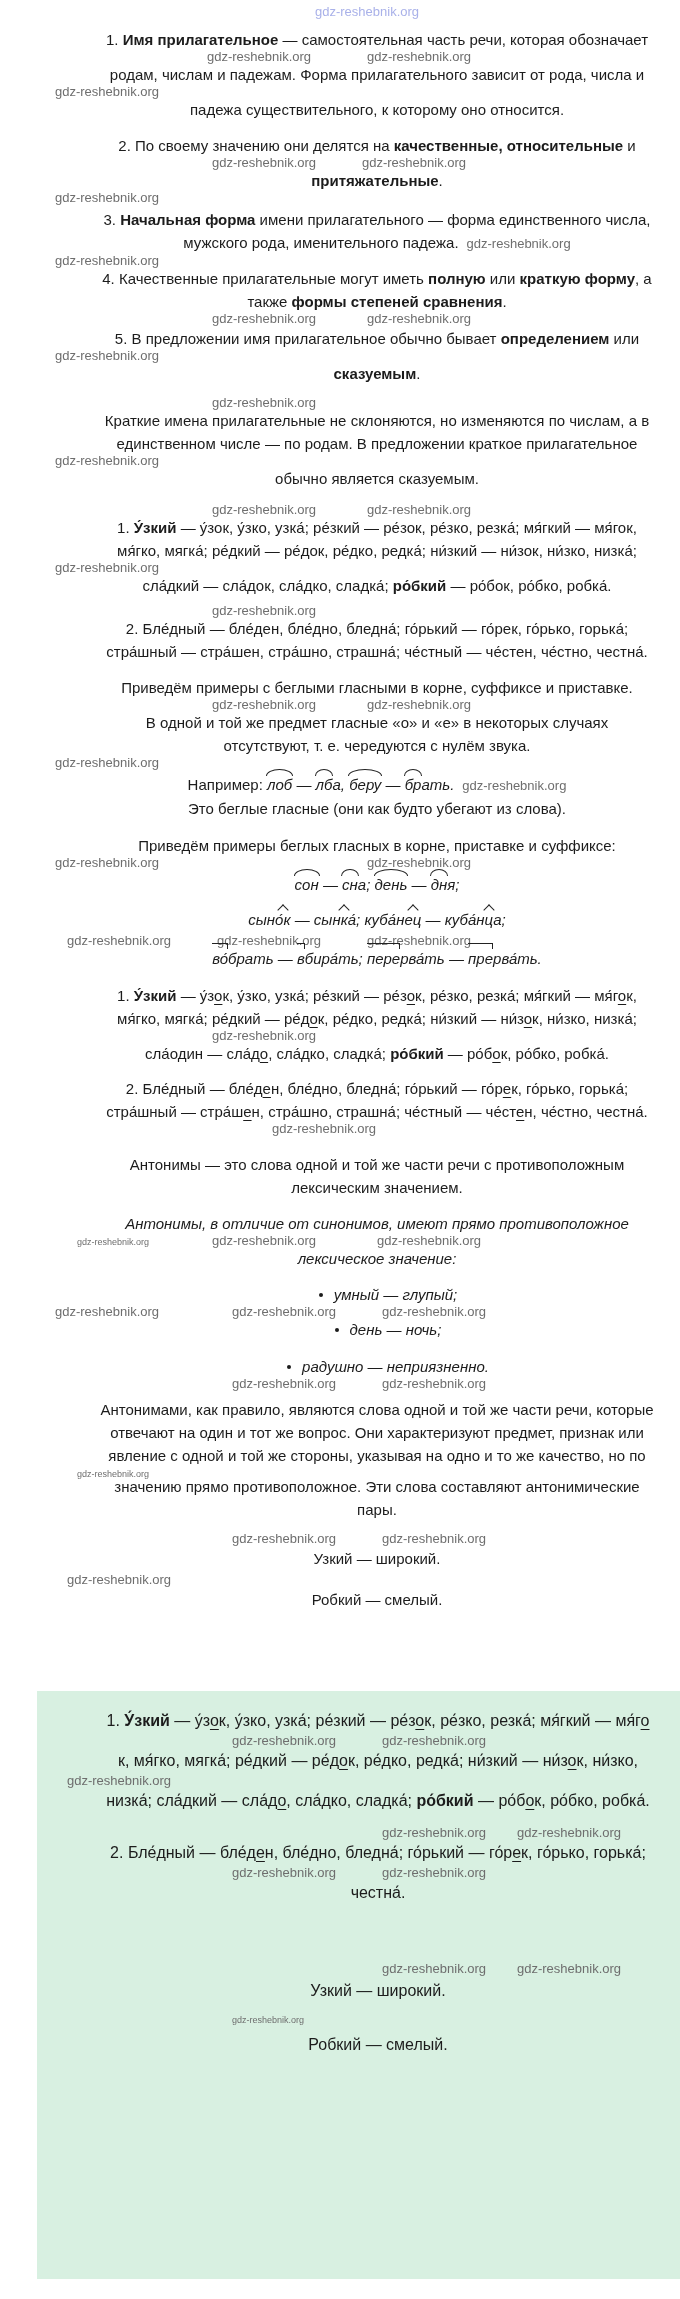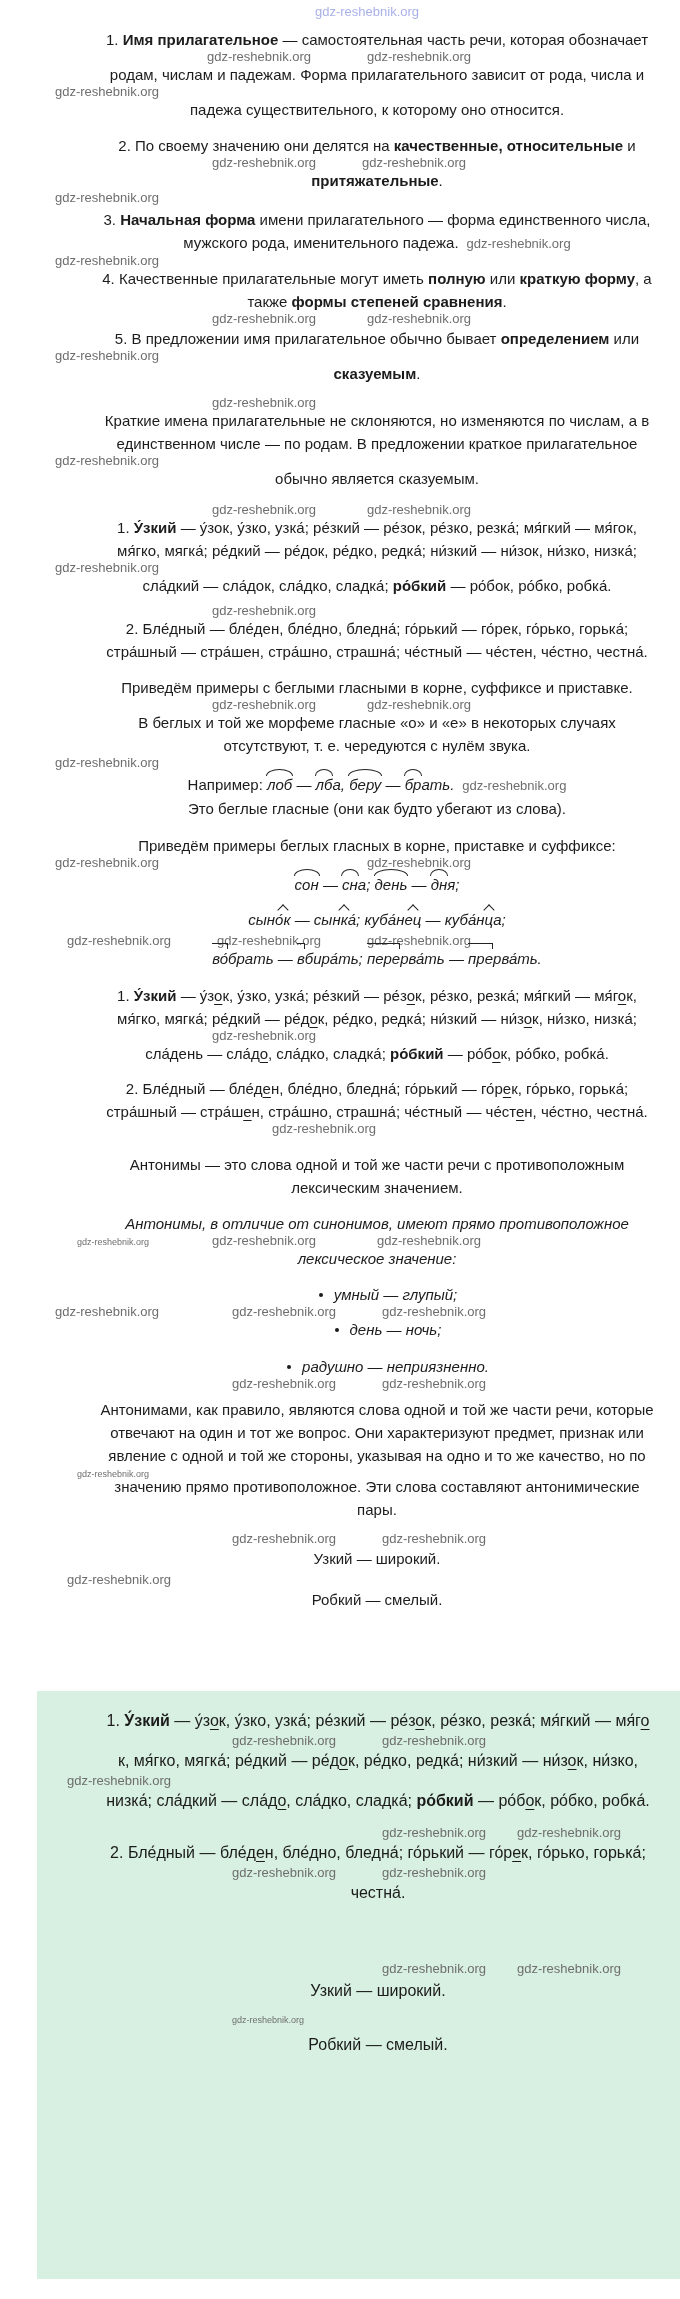--- a/index.html
+++ b/index.html
@@ -114,21 +114,21 @@
       <div class="wm-row" style="margin-top: 8px;">
         <span class="wm" style="left: 175px;">gdz-reshebnik.org</span>
       </div>
       <div class="line"><span>2. Бле́дный — бле́ден, бле́дно, бледна́; го́рький — го́рек, го́рько, горька́;</span></div>
       <div class="line"><span>стра́шный — стра́шен, стра́шно, страшна́; че́стный — че́стен, че́стно, честна́.</span></div>
       <div class="line" style="margin-top: 13px;"><span>Приведём примеры с беглыми гласными в корне, суффиксе и приставке.</span></div>
       <div class="wm-row">
         <span class="wm" style="left: 175px;">gdz-reshebnik.org</span>
         <span class="wm" style="left: 330px;">gdz-reshebnik.org</span>
       </div>
-      <div class="line"><span>В беглых и той же морфеме гласные «о» и «е» в некоторых случаях</span></div>
+      <div class="line"><span>В одной и той же предмет гласные «о» и «е» в некоторых случаях</span></div>
       <div class="line"><span>отсутствуют, т. е. чередуются с нулём звука.</span></div>
       <div class="wm-row">
         <span class="wm" style="left: 18px;">gdz-reshebnik.org</span>
       </div>
       <div class="line" style="margin-top: 4px;"><span>Например: </span><span class="seg-root">лоб</span><span class="seg-i"> — </span><span class="seg-root">лб</span><span class="seg-i">а, </span><span class="seg-root">беру</span><span class="seg-i"> — </span><span class="seg-root">бр</span><span class="seg-i">ать.</span><span class="seg-wm">gdz-reshebnik.org</span></div>
       <div class="line" style=""><span>Это беглые гласные (они как будто убегают из слова).</span></div>
       <div class="line" style="margin-top: 14px;"><span>Приведём примеры беглых гласных в корне, приставке и суффиксе:</span></div>
       <div class="wm-row">
         <span class="wm" style="left: 18px;">gdz-reshebnik.org</span>
         <span class="wm" style="left: 330px;">gdz-reshebnik.org</span>
@@ -139,21 +139,21 @@
         <span class="wm" style="left: 30px;">gdz-reshebnik.org</span>
         <span class="wm" style="left: 180px;">gdz-reshebnik.org</span>
         <span class="wm" style="left: 330px;">gdz-reshebnik.org</span>
       </div>
       <div class="line"><span class="seg-pre">во́</span><span class="seg-i">брать — </span><span class="seg-pre">в</span><span class="seg-i">бира́ть; </span><span class="seg-pre">пере</span><span class="seg-i">рва́ть — </span><span class="seg-pre">пре</span><span class="seg-i">рва́ть.</span></div>
       <div class="line" style="margin-top: 14px;"><span>1. </span><span class="seg-b">У́зкий</span><span> — у́з</span><span class="seg-u">о</span><span>к, у́зко, узка́; ре́зкий — ре́з</span><span class="seg-u">о</span><span>к, ре́зко, резка́; мя́гкий — мя́г</span><span class="seg-u">о</span><span>к,</span></div>
       <div class="line"><span>мя́гко, мягка́; ре́дкий — ре́д</span><span class="seg-u">о</span><span>к, ре́дко, редка́; ни́зкий — ни́з</span><span class="seg-u">о</span><span>к, ни́зко, низка́;</span></div>
       <div class="wm-row">
         <span class="wm" style="left: 175px;">gdz-reshebnik.org</span>
       </div>
-      <div class="line"><span>сла́день — сла́д</span><span class="seg-u">о</span><span>, сла́дко, сладка́; </span><span class="seg-b">ро́бкий</span><span> — ро́б</span><span class="seg-u">о</span><span>к, ро́бко, робка́.</span></div>
+      <div class="line"><span>сла́один — сла́д</span><span class="seg-u">о</span><span>, сла́дко, сладка́; </span><span class="seg-b">ро́бкий</span><span> — ро́б</span><span class="seg-u">о</span><span>к, ро́бко, робка́.</span></div>
       <div class="line" style="margin-top: 12px;"><span>2. Бле́дный — бле́д</span><span class="seg-u">е</span><span>н, бле́дно, бледна́; го́рький — го́р</span><span class="seg-u">е</span><span>к, го́рько, горька́;</span></div>
       <div class="line"><span>стра́шный — стра́ш</span><span class="seg-u">е</span><span>н, стра́шно, страшна́; че́стный — че́ст</span><span class="seg-u">е</span><span>н, че́стно, честна́.</span></div>
       <div class="wm-row">
         <span class="wm" style="left: 235px;">gdz-reshebnik.org</span>
       </div>
       <div class="line" style="margin-top: 18px;"><span>Антонимы — это слова одной и той же части речи с противоположным</span></div>
       <div class="line"><span>лексическим значением.</span></div>
       <div class="line" style="margin-top: 13px;"><span class="seg-i">Антонимы, в отличие от синонимов, имеют прямо противоположное</span></div>
       <div class="wm-row">
         <span class="wm small" style="left: 40px;">gdz-reshebnik.org</span>

